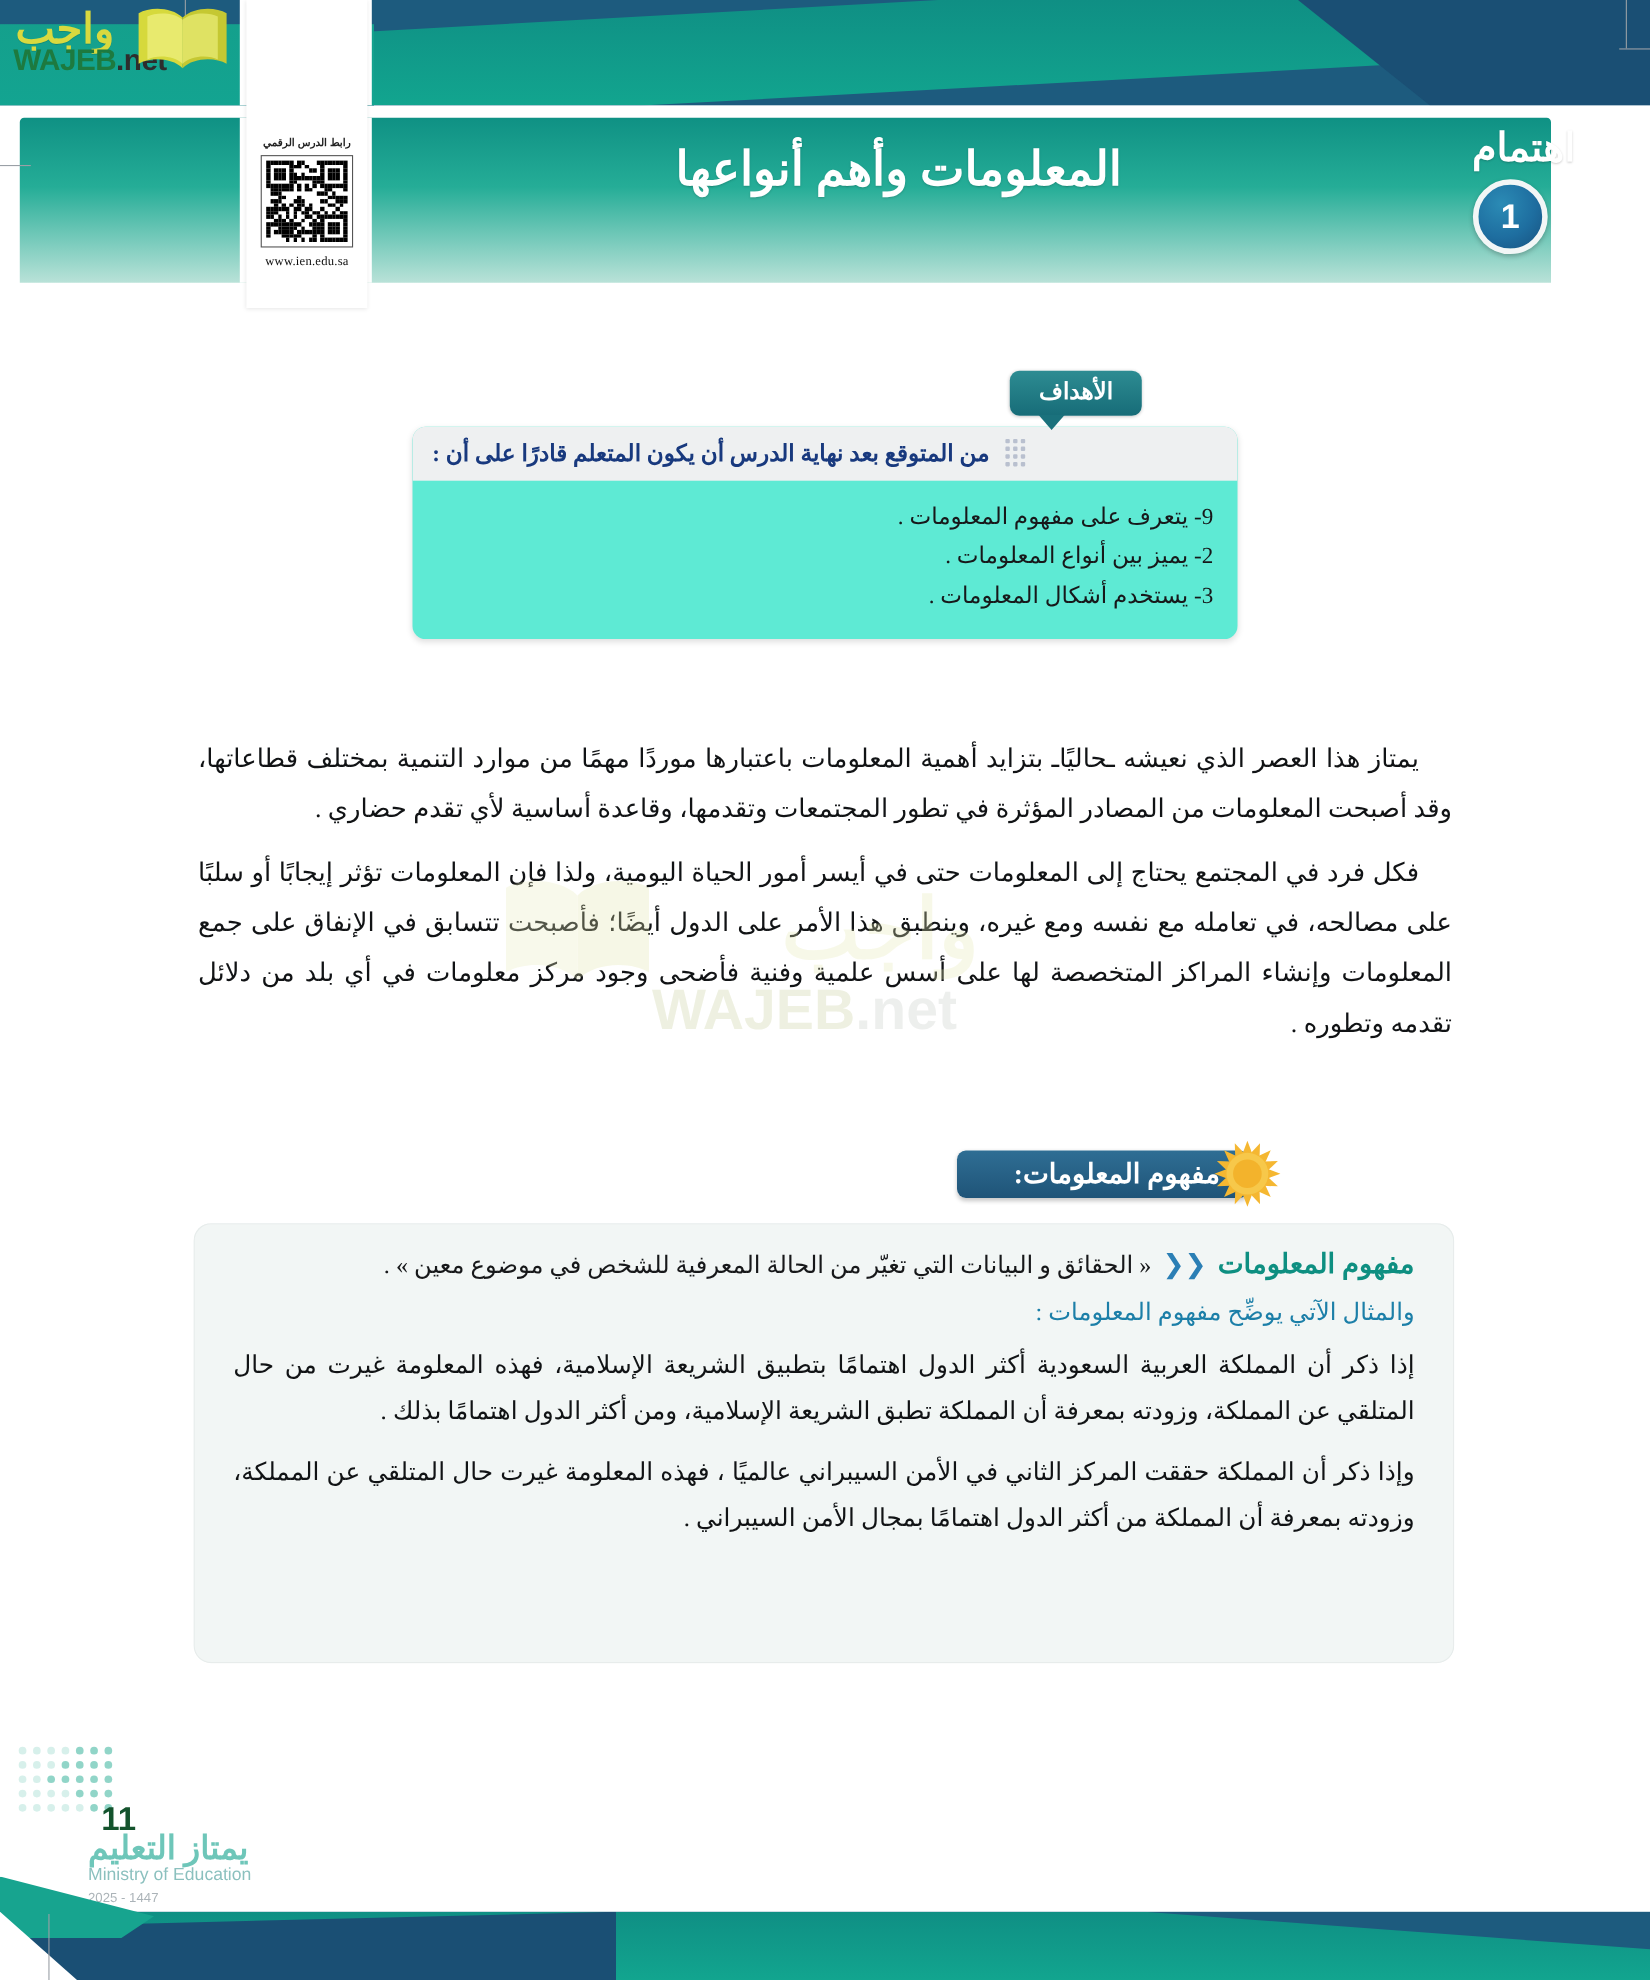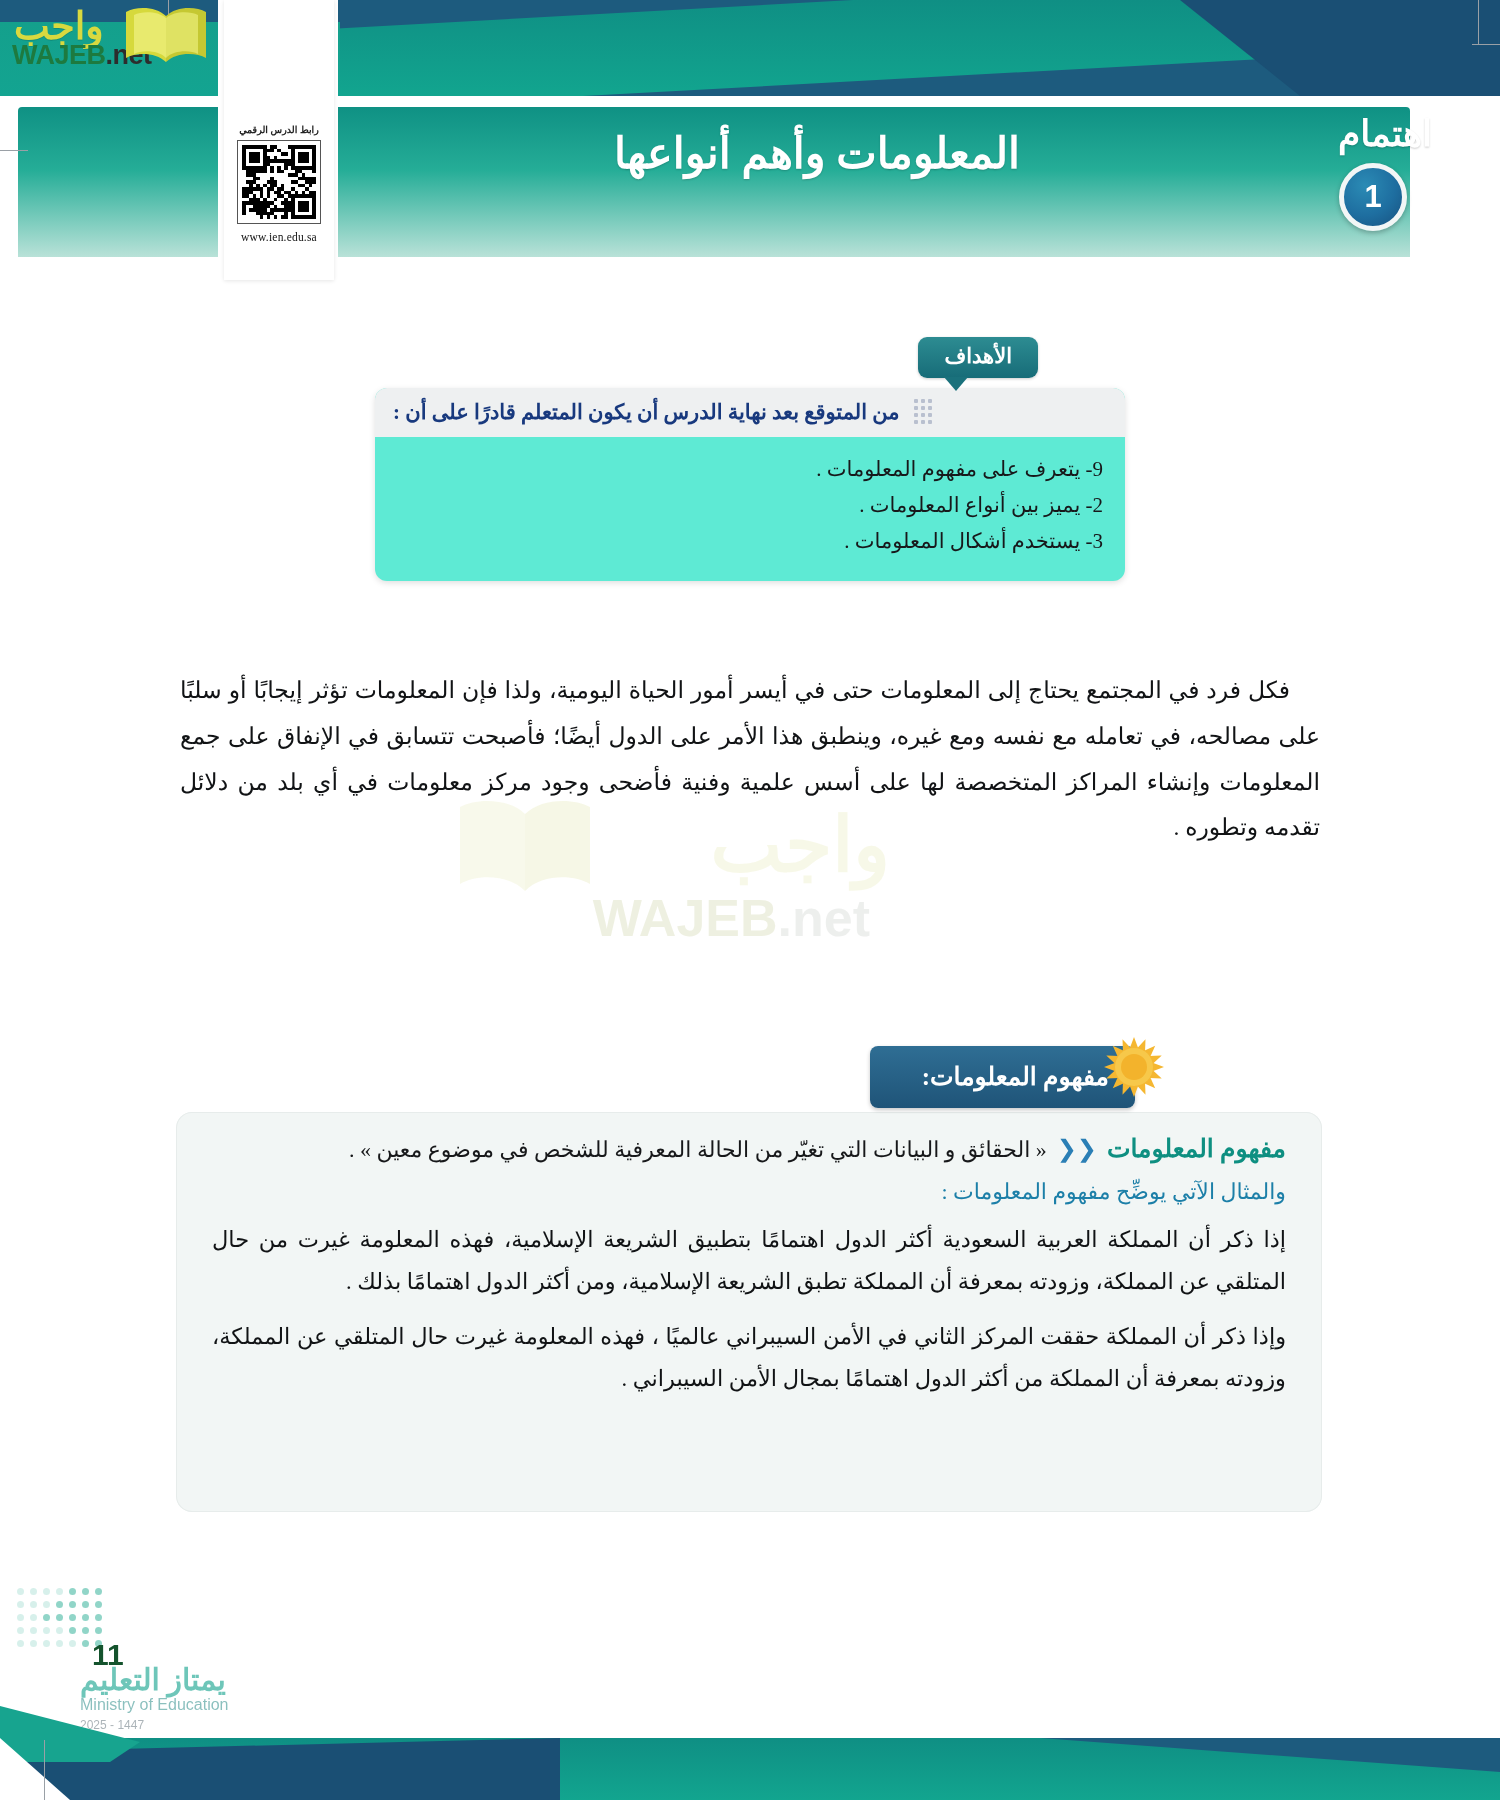--- a/index.html
+++ b/index.html
@@ -223,21 +223,21 @@
     line-height: 1.95;
     font-family: "Liberation Serif", serif;
     margin-bottom: 12px;
     text-align: justify;
     text-indent: 30px;
   }
 
   
   .sec-head {
     position: absolute; right: 365px; top: 1046px;
-    height: 62px;
+    height: 43px;
     background: linear-gradient(180deg,#2f6e94 0%, #1f5478 100%);
     color: #fff; font-weight: bold; font-size: 25px;
     padding: 7px 26px 9px 52px;
     border-radius: 8px;
     font-family: "Liberation Serif", serif;
     box-shadow: 0 2px 4px rgba(0,0,0,.22);
     display: flex; align-items: center;
     z-index: 5;
   }
   .sunburst {
@@ -871,20 +871,21 @@
       </span>
     </div>
     <ul class="goals-list">
       <li>9- يتعرف على مفهوم المعلومات .</li>
       <li>2- يميز بين أنواع المعلومات .</li>
       <li>3- يستخدم أشكال المعلومات .</li>
     </ul>
   </div>
 
   <div class="body-wrap">
+    <p>يمتاز هذا العصر الذي نعيشه ـحاليًاـ بتزايد أهمية المعلومات باعتبارها موردًا مهمًا من موارد التنمية بمختلف قطاعاتها، وقد أصبحت المعلومات من المصادر المؤثرة في تطور المجتمعات وتقدمها، وقاعدة أساسية لأي تقدم حضاري .</p>
     <p>فكل فرد في المجتمع يحتاج إلى المعلومات حتى في أيسر أمور الحياة اليومية، ولذا فإن المعلومات تؤثر إيجابًا أو سلبًا على مصالحه، في تعامله مع نفسه ومع غيره، وينطبق هذا الأمر على الدول أيضًا؛ فأصبحت تتسابق في الإنفاق على جمع المعلومات وإنشاء المراكز المتخصصة لها على أسس علمية وفنية فأضحى وجود مركز معلومات في أي بلد من دلائل تقدمه وتطوره .</p>
   </div>
 
   <div class="wm-center">
     <div class="wm-ar">واجب</div>
     <div class="wm-en"><span class="a">WAJEB</span><span class="b">.net</span></div>
     <svg class="wm-book" viewBox="0 0 150 104">
       <path d="M75 20 C59 4, 26 4, 10 13 L10 90 C26 80, 59 80, 75 97 Z" fill="#e9ecbe"></path>
       <path d="M75 20 C91 4, 124 4, 140 13 L140 90 C124 80, 91 80, 75 97 Z" fill="#e2e5ad"></path>
     </svg>

